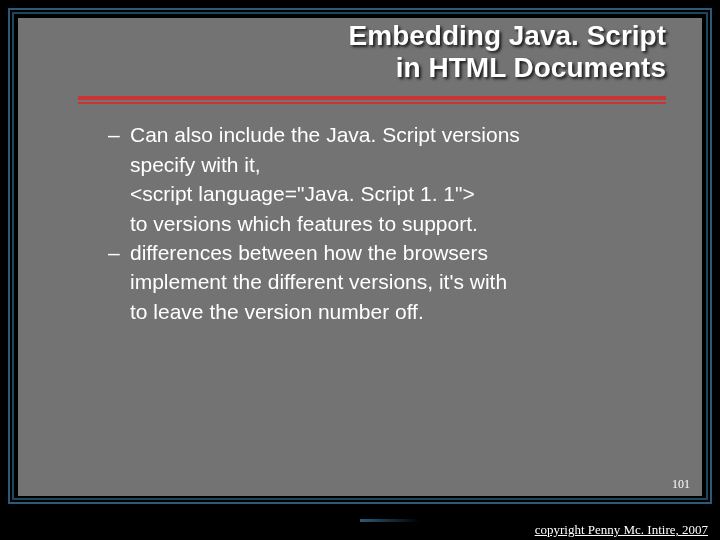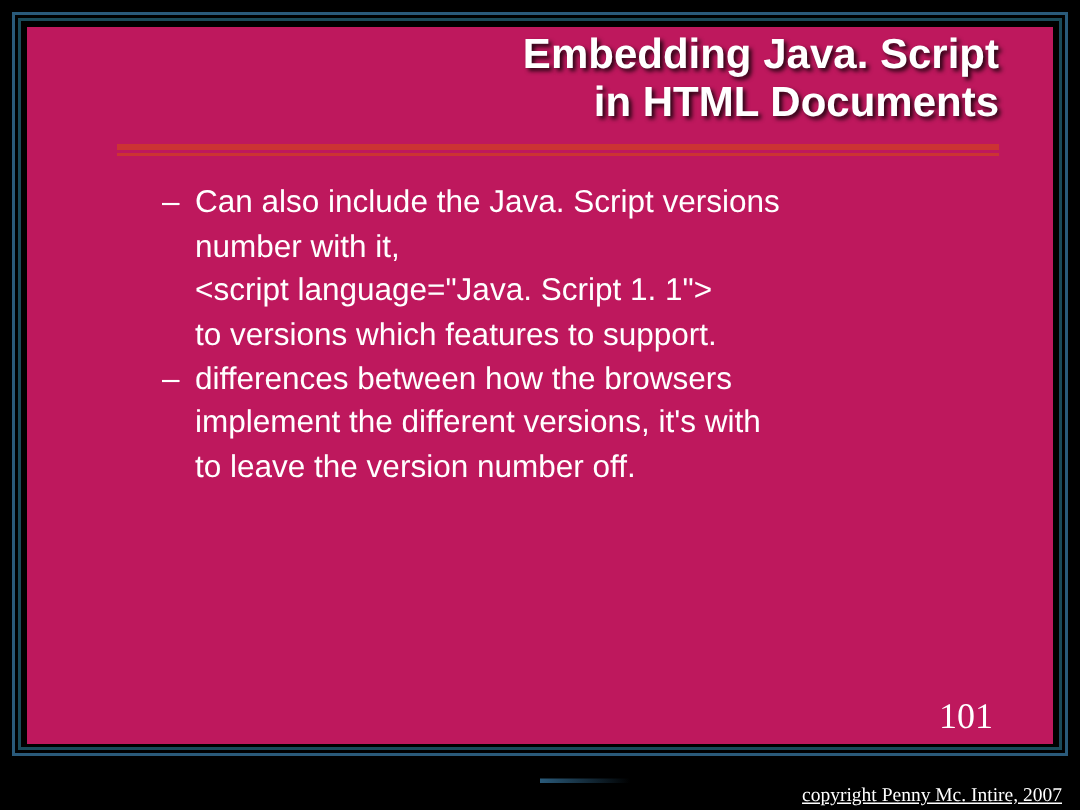--- a/index.html
+++ b/index.html
@@ -30,21 +30,21 @@
     right: 12px;
     bottom: 40px;
     border: 2px solid #1a4a5a;
   }
   .slide-content {
     position: absolute;
     top: 18px;
     left: 18px;
     right: 18px;
     bottom: 44px;
-    background: #be185d;
+    background: #737373;
   }
   .title-area {
     text-align: right;
     padding: 2px 36px 6px 60px;
   }
   .title {
     color: #ffffff;
     font-size: 28px;
     font-weight: bold;
     line-height: 1.15;
@@ -81,23 +81,23 @@
     left: 0;
     top: 0;
     color: #ffffff;
   }
   .bullet-text-line {
     display: block;
   }
   .page-number {
     position: absolute;
     bottom: 48px;
-    right: 58px;
+    right: 30px;
     color: #ffffff;
-    font-size: 24px;
+    font-size: 12px;
     font-family: "Times New Roman", serif;
   }
   .copyright {
     position: absolute;
     bottom: 2px;
     right: 12px;
     color: #ffffff;
     font-size: 13px;
     font-family: "Times New Roman", serif;
     text-decoration: underline;
@@ -125,21 +125,21 @@
       <span>in HTML Documents</span>
     </div>
   </div>
   <div class="title-underline"></div>
 
   <div class="body-area">
 
     <div class="bullet-item">
       <span class="bullet-dash">–</span>
       <span class="bullet-text-line">Can also include the Java. Script versions</span>
-      <span class="bullet-text-line">number with it,</span>
+      <span class="bullet-text-line">specify with it,</span>
       <span class="bullet-text-line">&lt;script language="Java. Script 1. 1"&gt;</span>
       <span class="bullet-text-line">to versions which features to support.</span>
     </div>
 
     <div class="bullet-item">
       <span class="bullet-dash">–</span>
       <span class="bullet-text-line">differences between how the browsers</span>
       <span class="bullet-text-line">implement the different versions, it's with</span>
       <span class="bullet-text-line">to leave the version number off.</span>
     </div>

